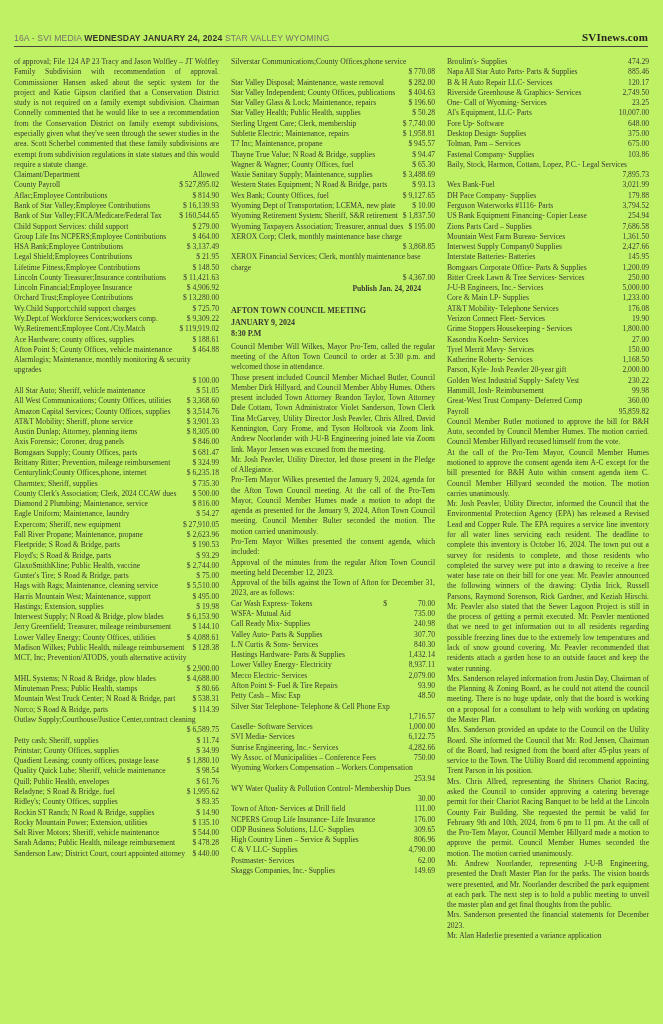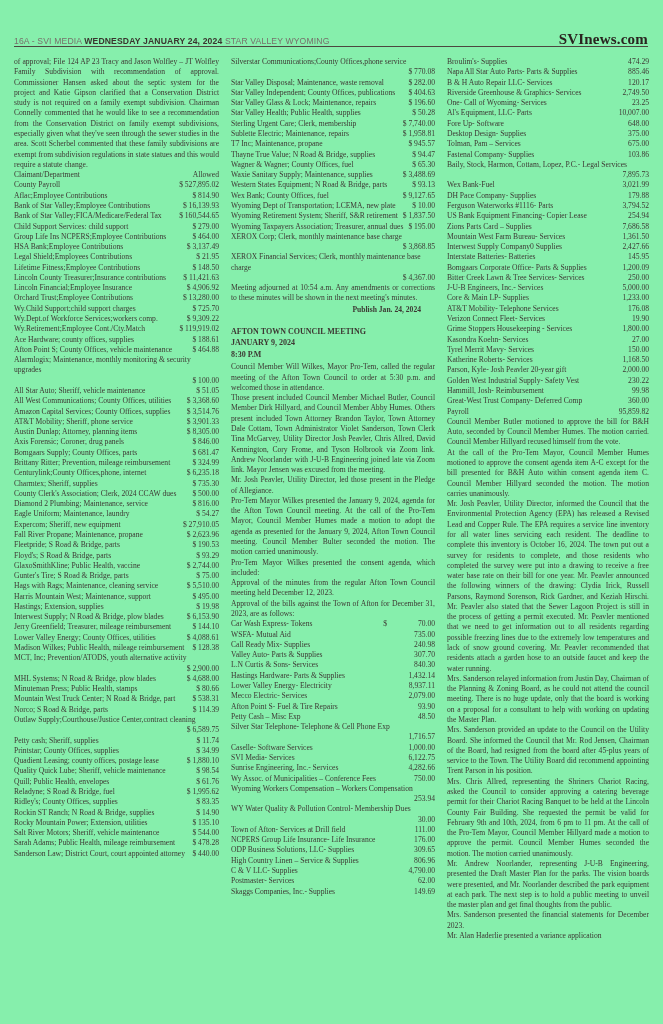--- a/index.html
+++ b/index.html
@@ -1,32 +1,32 @@
 <!DOCTYPE html>
 <html><head>
 <meta charset="utf-8">
 <style>
   * { margin:0; padding:0; box-sizing:border-box; }
   html,body { background:#d9d9d9; }
   .page {
     position:relative; width:663px; height:1024px; margin:0 auto;
-    background:#86efac; color:#3d3833; overflow:hidden;
+    background:#bef264; color:#3d3833; overflow:hidden;
     font-family:"Liberation Serif", serif;
   }
   .masthead {
     position:absolute; left:14px; right:15px; top:31px;
     display:flex; justify-content:space-between; align-items:baseline;
     font-family:"Liberation Sans", sans-serif; font-size:8.6px;
     color:#77716b; letter-spacing:.15px; white-space:nowrap;
   }
   .mast-left .seg { display:inline; }
   .mast-left .bold { font-weight:bold; color:#3a342e; }
   .mast-site {
     font-family:"Liberation Serif", serif; font-weight:bold;
-    font-size:15px; color:#29241f; letter-spacing:.2px;
+    font-size:11px; color:#29241f; letter-spacing:.2px;
   }
   .rule { position:absolute; left:14px; right:15px; top:46px; border-top:1.5px solid #4c463f; }
   .col {
     position:absolute; top:57px; font-size:7.6px; line-height:10.28px;
     text-align:justify; color:#3d3833;
   }
   #col1 { left:14px;  width:205px; }
   #col2 { left:231px; width:204px; }
   #col3 { left:447px; width:202px; }
   .para { text-align:justify; }
@@ -462,21 +462,20 @@
         <div class="row claim">
           <span class="nm">XEROX Corp; Clerk, monthly maintenance base charge</span>
           <span class="amt">$ 3,868.85</span>
         </div>
 
         <div class="row claim">
           <span class="nm">XEROX Financial Services; Clerk, monthly maintenance base charge</span>
           <span class="amt">$ 4,367.00</span>
         </div>
       </div>
-    <div class="para">Meeting adjourned at 10:54 a.m. Any amendments or corrections to these minutes will be shown in the next meeting's minutes.</div>
     <div class="publish">Publish Jan. 24, 2024</div>
     <div class="meeting-head">
       <div>AFTON TOWN COUNCIL MEETING</div>
       <div>JANUARY 9, 2024</div>
       <div>8:30 P.M</div>
     </div>
     <div>
 
         <div class="para">Council Member Will Wilkes, Mayor Pro-Tem, called the regular meeting of the Afton Town Council to order at 5:30 p.m. and welcomed those in attendance.</div>
 

